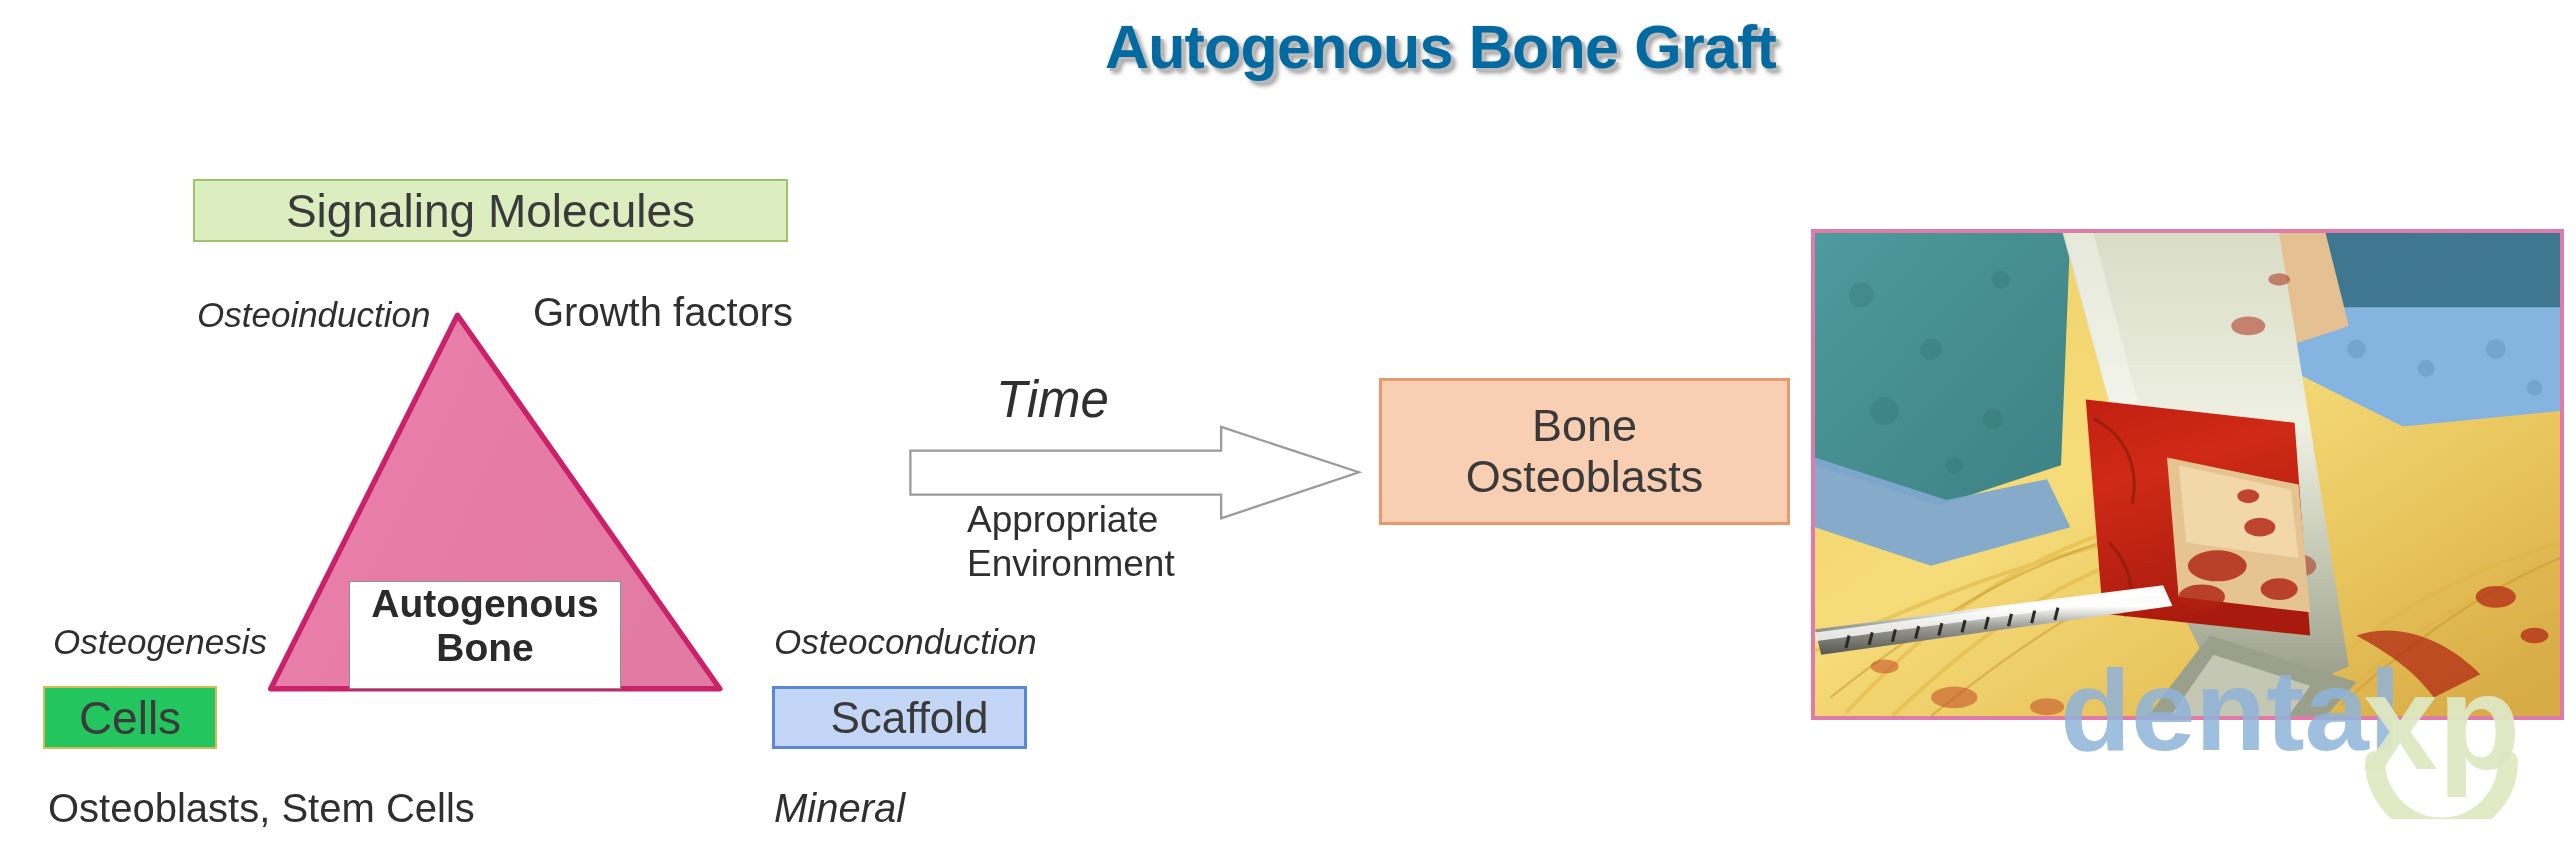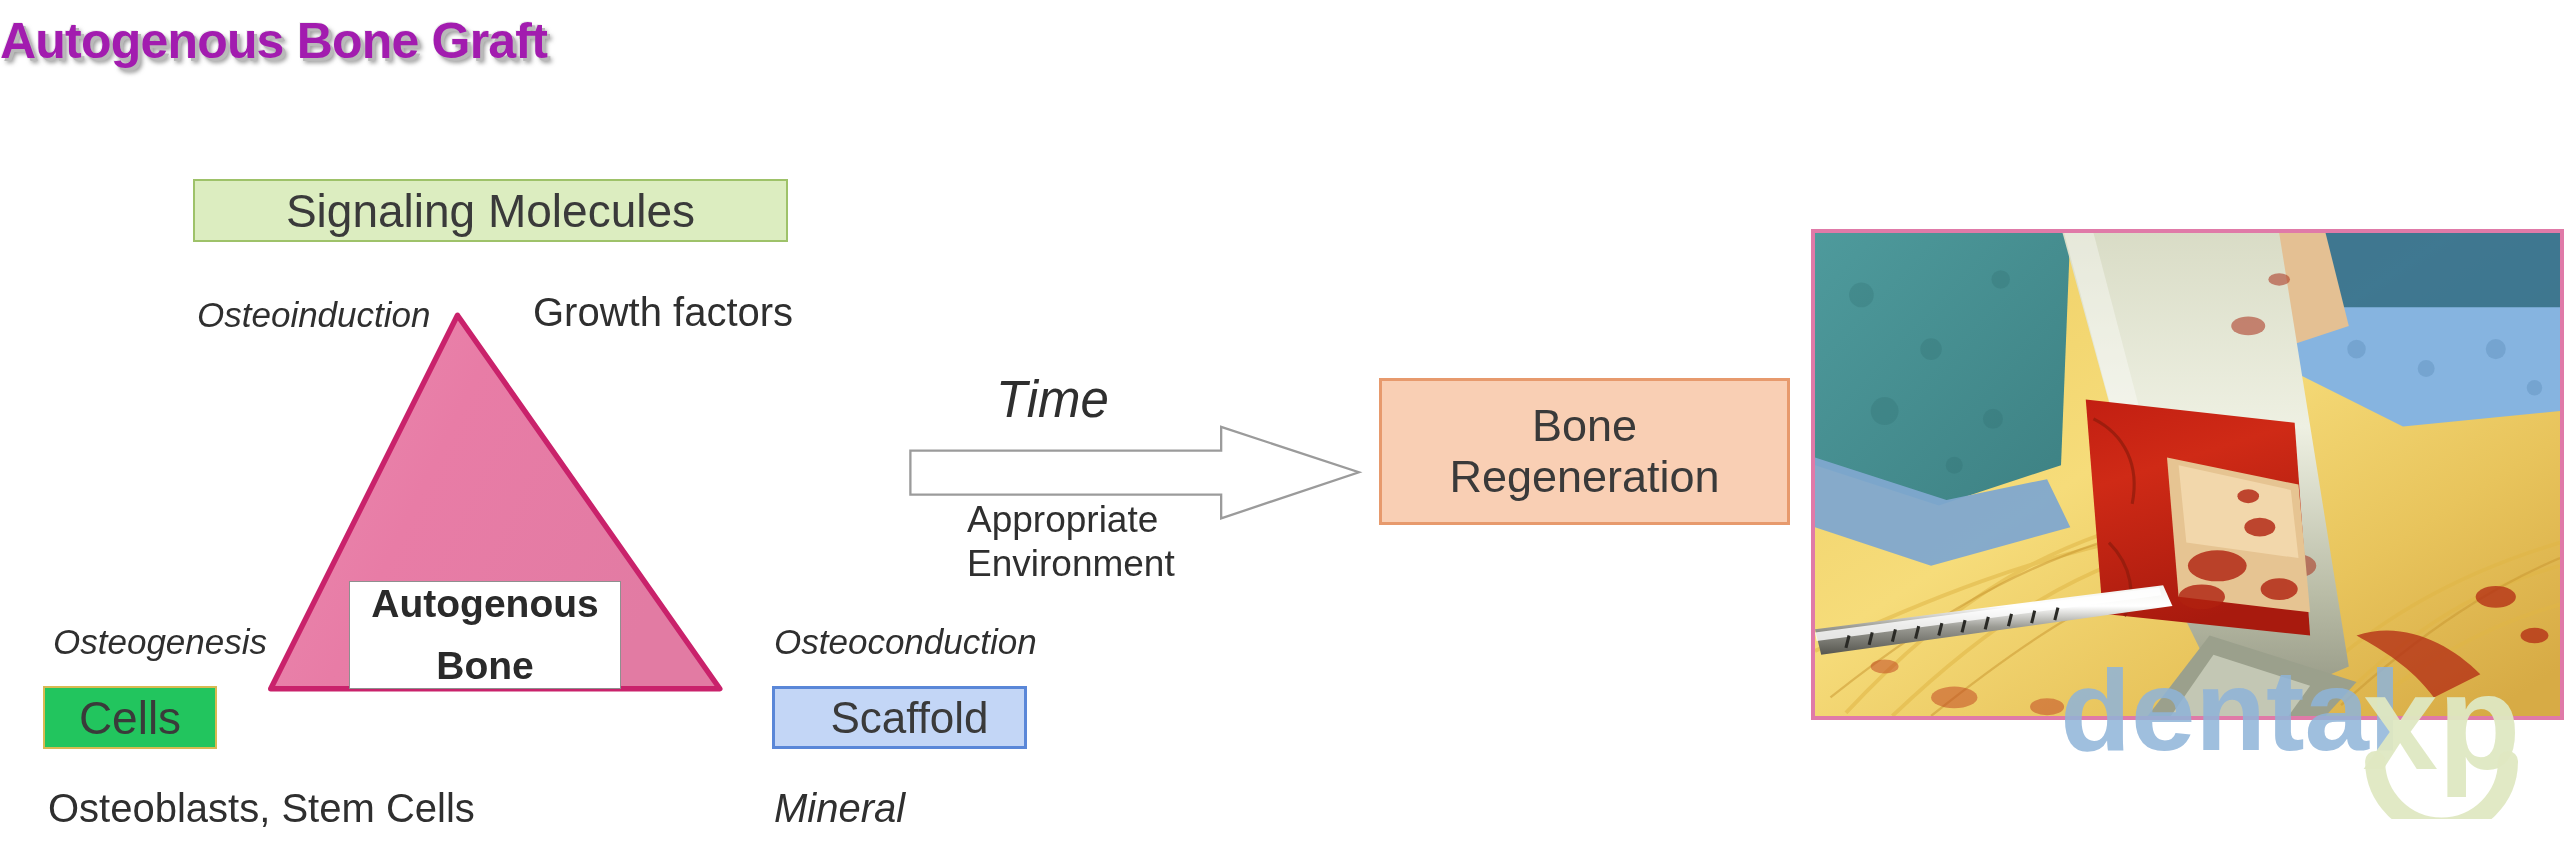--- a/index.html
+++ b/index.html
@@ -17,25 +17,25 @@
     background: #ffffff;
     overflow: hidden;
   }
 
   
   #title {
     position: absolute;
     left: 0;
     top: 14px;
     width: 1776px;
-    text-align: left;
-    font-size: 50px;
+    text-align: right;
+    font-size: 61px;
     font-weight: bold;
     letter-spacing: -0.8px;
-    color: #a21caf;
+    color: #0369a1;
     text-shadow:
        3.1px 3.1px 0 #b9b9b9,
        4.6px 4.6px 4.6px rgba(120,120,120,0.75),
       -0.8px -0.8px 0 #efefef;
     white-space: nowrap;
     line-height: 1.1;
   }
 
   
   .chipbox {
@@ -135,21 +135,21 @@
     left: 349px;
     top: 581px;
     width: 272px;
     height: 108px;
     box-sizing: border-box;
     background: #ffffff;
     border: 1.5px solid #8f8f8f;
     display: flex;
     flex-direction: column;
     align-items: center;
-    justify-content: space-between;
+    justify-content: flex-start;
     font-size: 39px;
     font-weight: bold;
     color: #2a2a2a;
     line-height: 1.12;
   }
 
   
   #arrow {
     position: absolute;
     left: 907px;
@@ -232,21 +232,21 @@
   <div id="arrow">
     <svg width="456" height="100" viewBox="0 0 590 130" xmlns="http://www.w3.org/2000/svg">
       <polygon points="3,36 407,36 407,5 586,64 407,124 407,93 3,93" fill="#ffffff" stroke="#9b9b9b" stroke-width="3" stroke-linejoin="miter"></polygon>
     </svg>
   </div>
 
   <div class="lbl" id="lbl-environment">Appropriate Environment</div>
 
   <div class="chipbox" id="box-regeneration">
     <span class="ln">Bone</span>
-    <span class="ln">Regeneration</span>
+    <span class="ln">Osteoblasts</span>
   </div>
 
   <div id="photo">
     <svg viewBox="0 0 963 624" preserveAspectRatio="none" xmlns="http://www.w3.org/2000/svg">
       <defs>
         <linearGradient id="fatG" x1="0.1" y1="0.2" x2="0.9" y2="1">
           <stop offset="0%" stop-color="#f0d26a"></stop>
           <stop offset="35%" stop-color="#f6dc7a"></stop>
           <stop offset="70%" stop-color="#e8c45c"></stop>
           <stop offset="100%" stop-color="#d7ab45"></stop>

